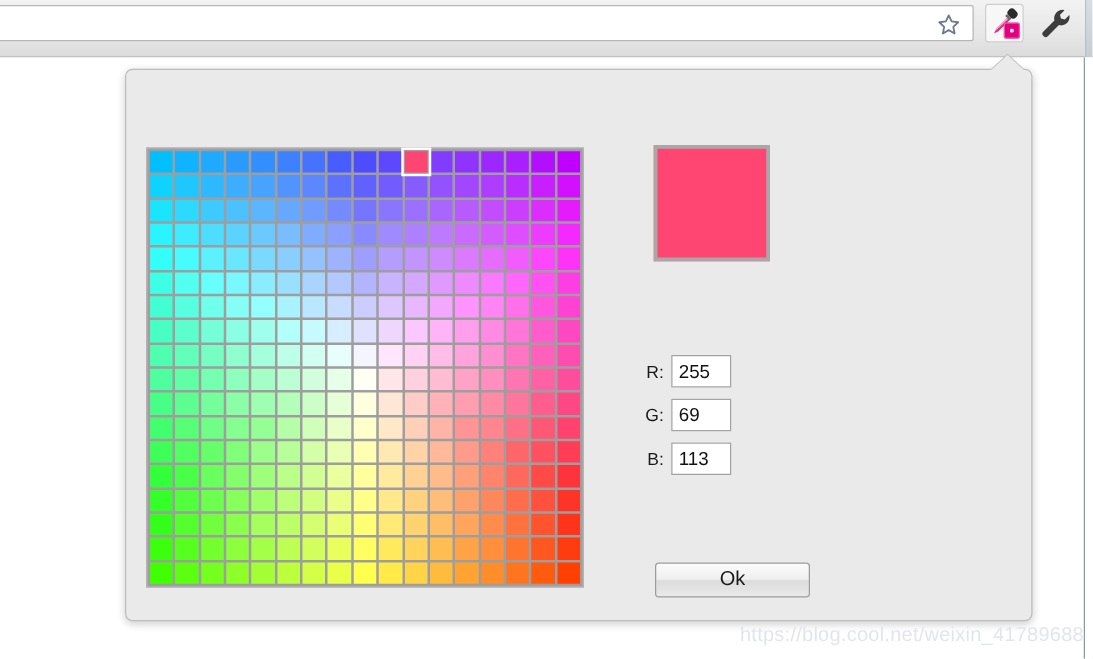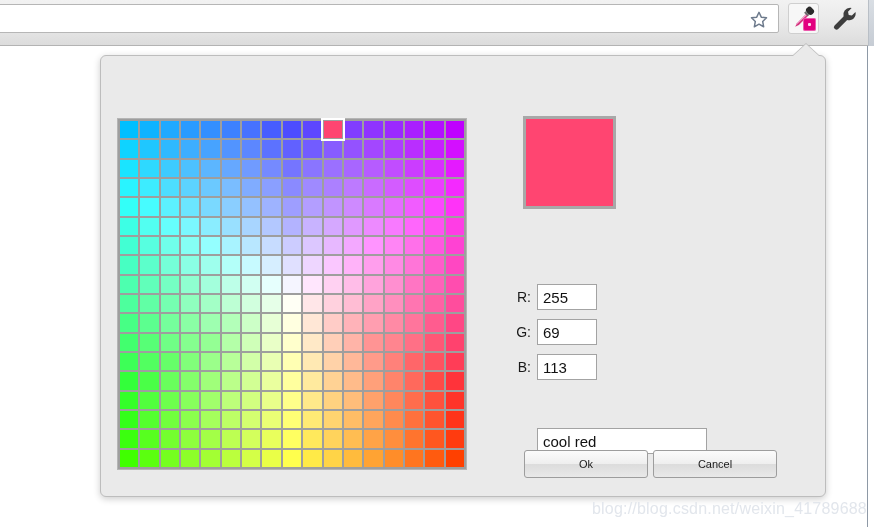--- a/index.html
+++ b/index.html
@@ -244,38 +244,38 @@
     color: #111111;
     padding: 0 0 0 5px;
     line-height: 24px;
     height: 26px;
     outline: none;
   }
 
   .row-r { left: 404px; top: 228px; }
   .row-g { left: 404px; top: 263px; }
   .row-b { left: 404px; top: 298px; }
-  .in-rgb { width: 60px; }
+  .in-rgb { width: 48px; }
 
   .row-hex { left: 436px; top: 337px; }
   .in-hex { width: 95px; }
 
   .row-name { left: 436px; top: 372px; }
   .in-name { width: 170px; }
 
   
   .btn {
     position: absolute;
     height: 28px;
     background: linear-gradient(to bottom, #fbfbfb 0%, #efefef 48%, #dcdcdc 52%, #e9e9e9 100%);
     border: 1px solid #9d9d9d;
     border-radius: 3px;
     box-sizing: border-box;
     font-family: "Liberation Sans", sans-serif;
-    font-size: 11px;
+    font-size: 16px;
     color: #1a1a1a;
     cursor: pointer;
   }
   .btn-ok { left: 423px; top: 394px; width: 124px; }
   .btn-cancel { left: 552px; top: 394px; width: 124px; }
 
   
   .watermark {
     position: absolute;
     left: 592px;
@@ -651,22 +651,18 @@
       <span class="field-label">G:</span>
       <input class="text-input in-rgb" type="text" value="69" style="">
     </div>
 
     <div class="field-row row-b">
       <span class="field-label">B:</span>
       <input class="text-input in-rgb" type="text" value="113" style="">
     </div>
 
 
-    <div class="field-row row-name">
-      <input class="text-input in-name" type="text" value="cool red" style="">
-    </div>
 
     <button class="btn btn-ok">Ok</button>
-    <button class="btn btn-cancel">Cancel</button>
   </div>
 
-  <div class="watermark">blog://blog.csdn.net/weixin_41789688</div>
+  <div class="watermark">https://blog.cool.net/weixin_41789688</div>
 </div>
 
 </body></html>

